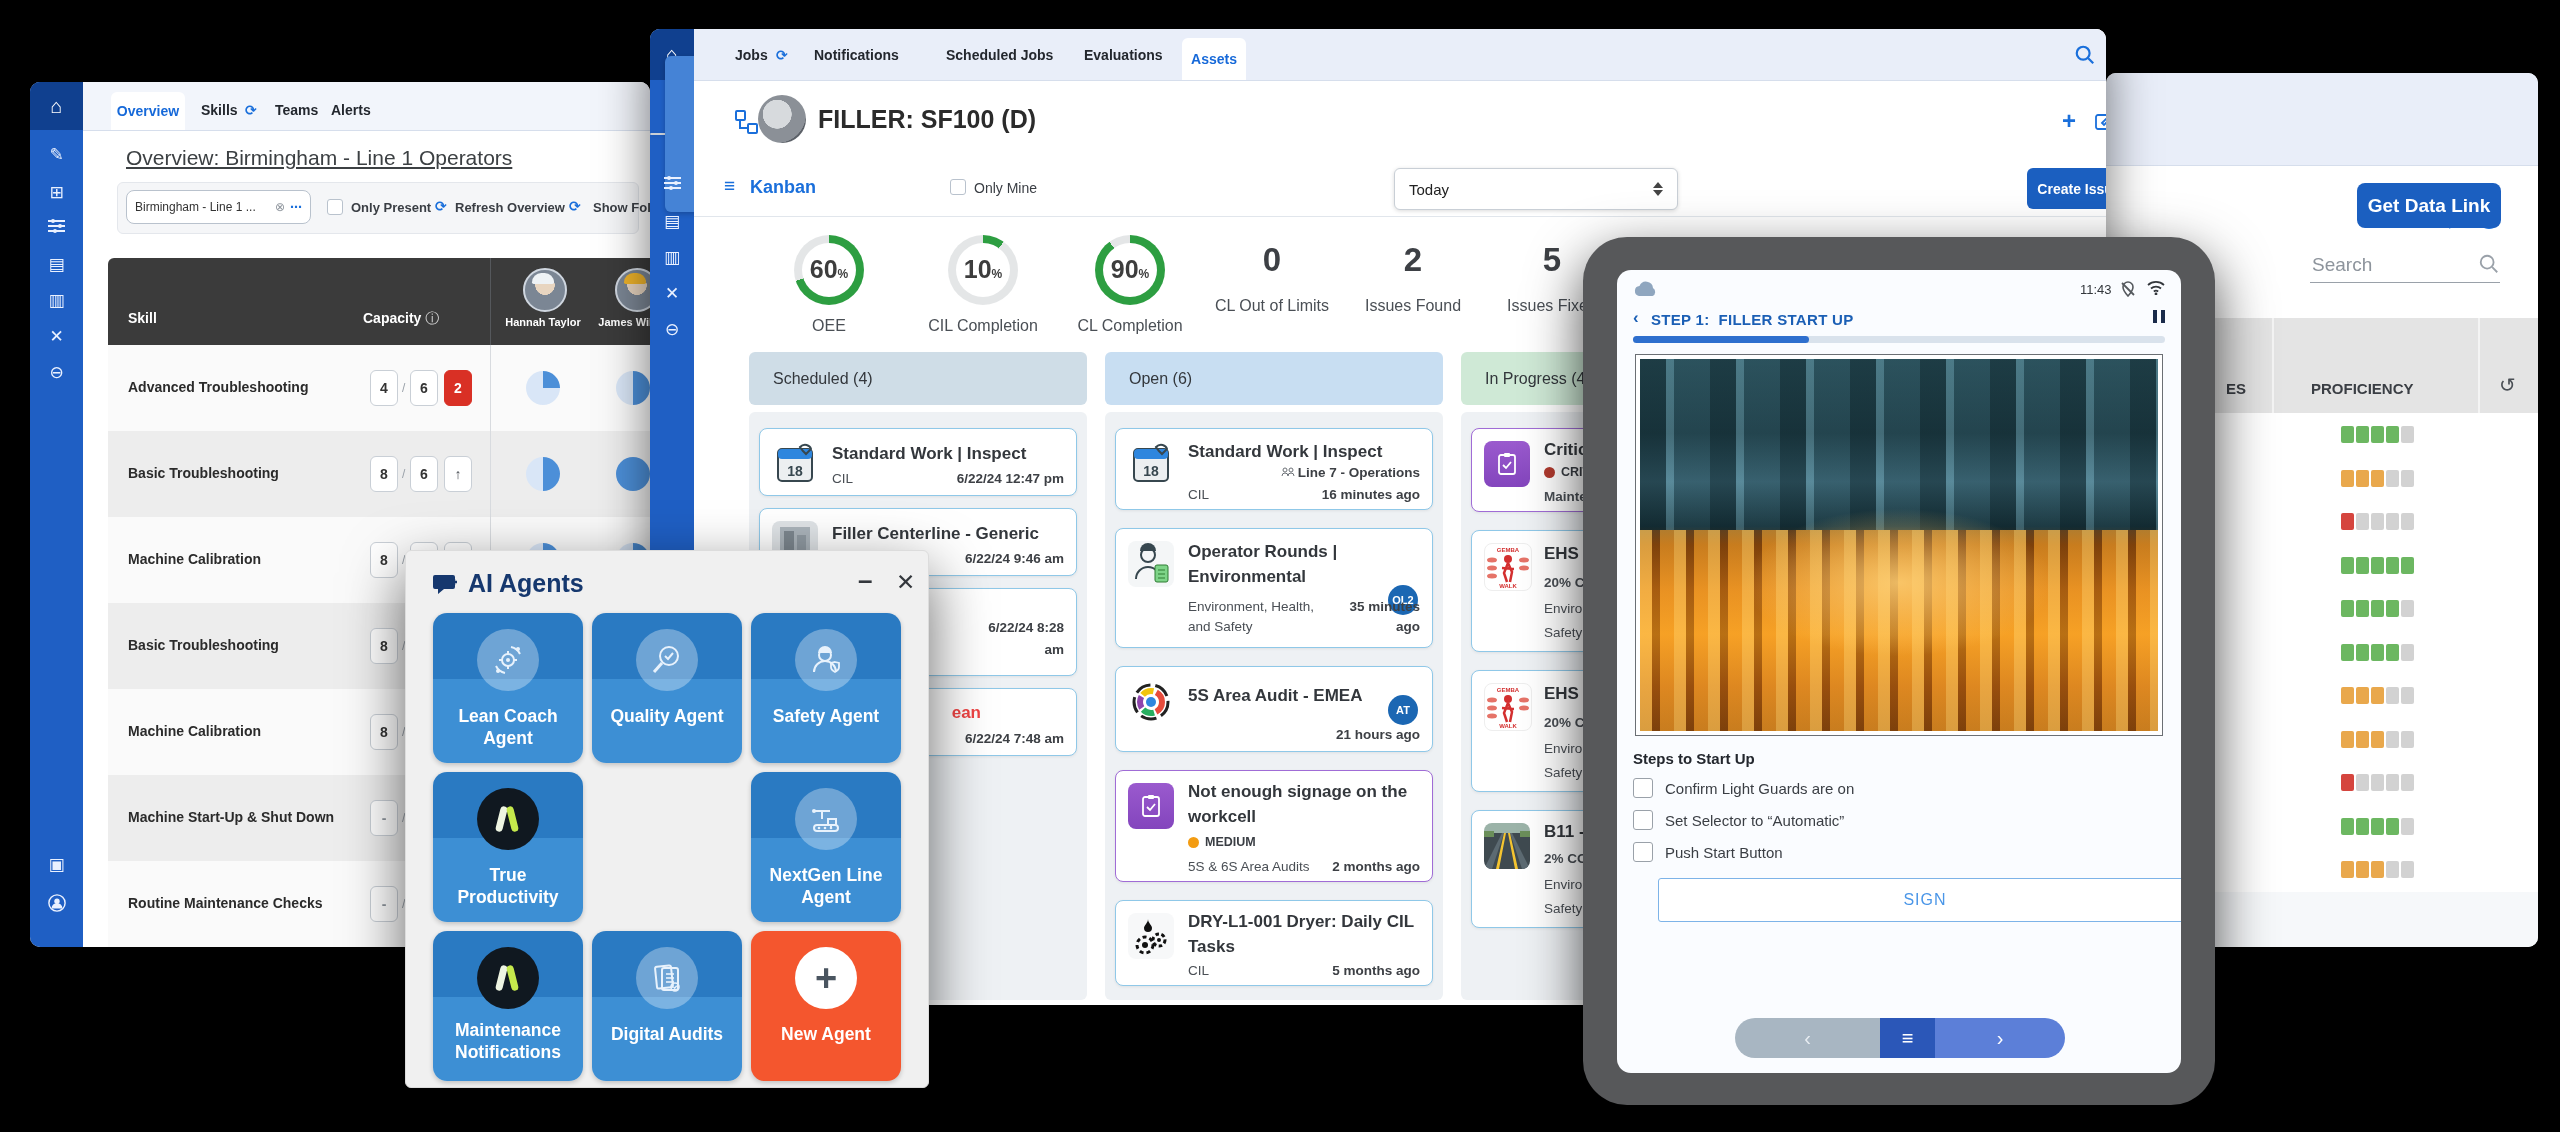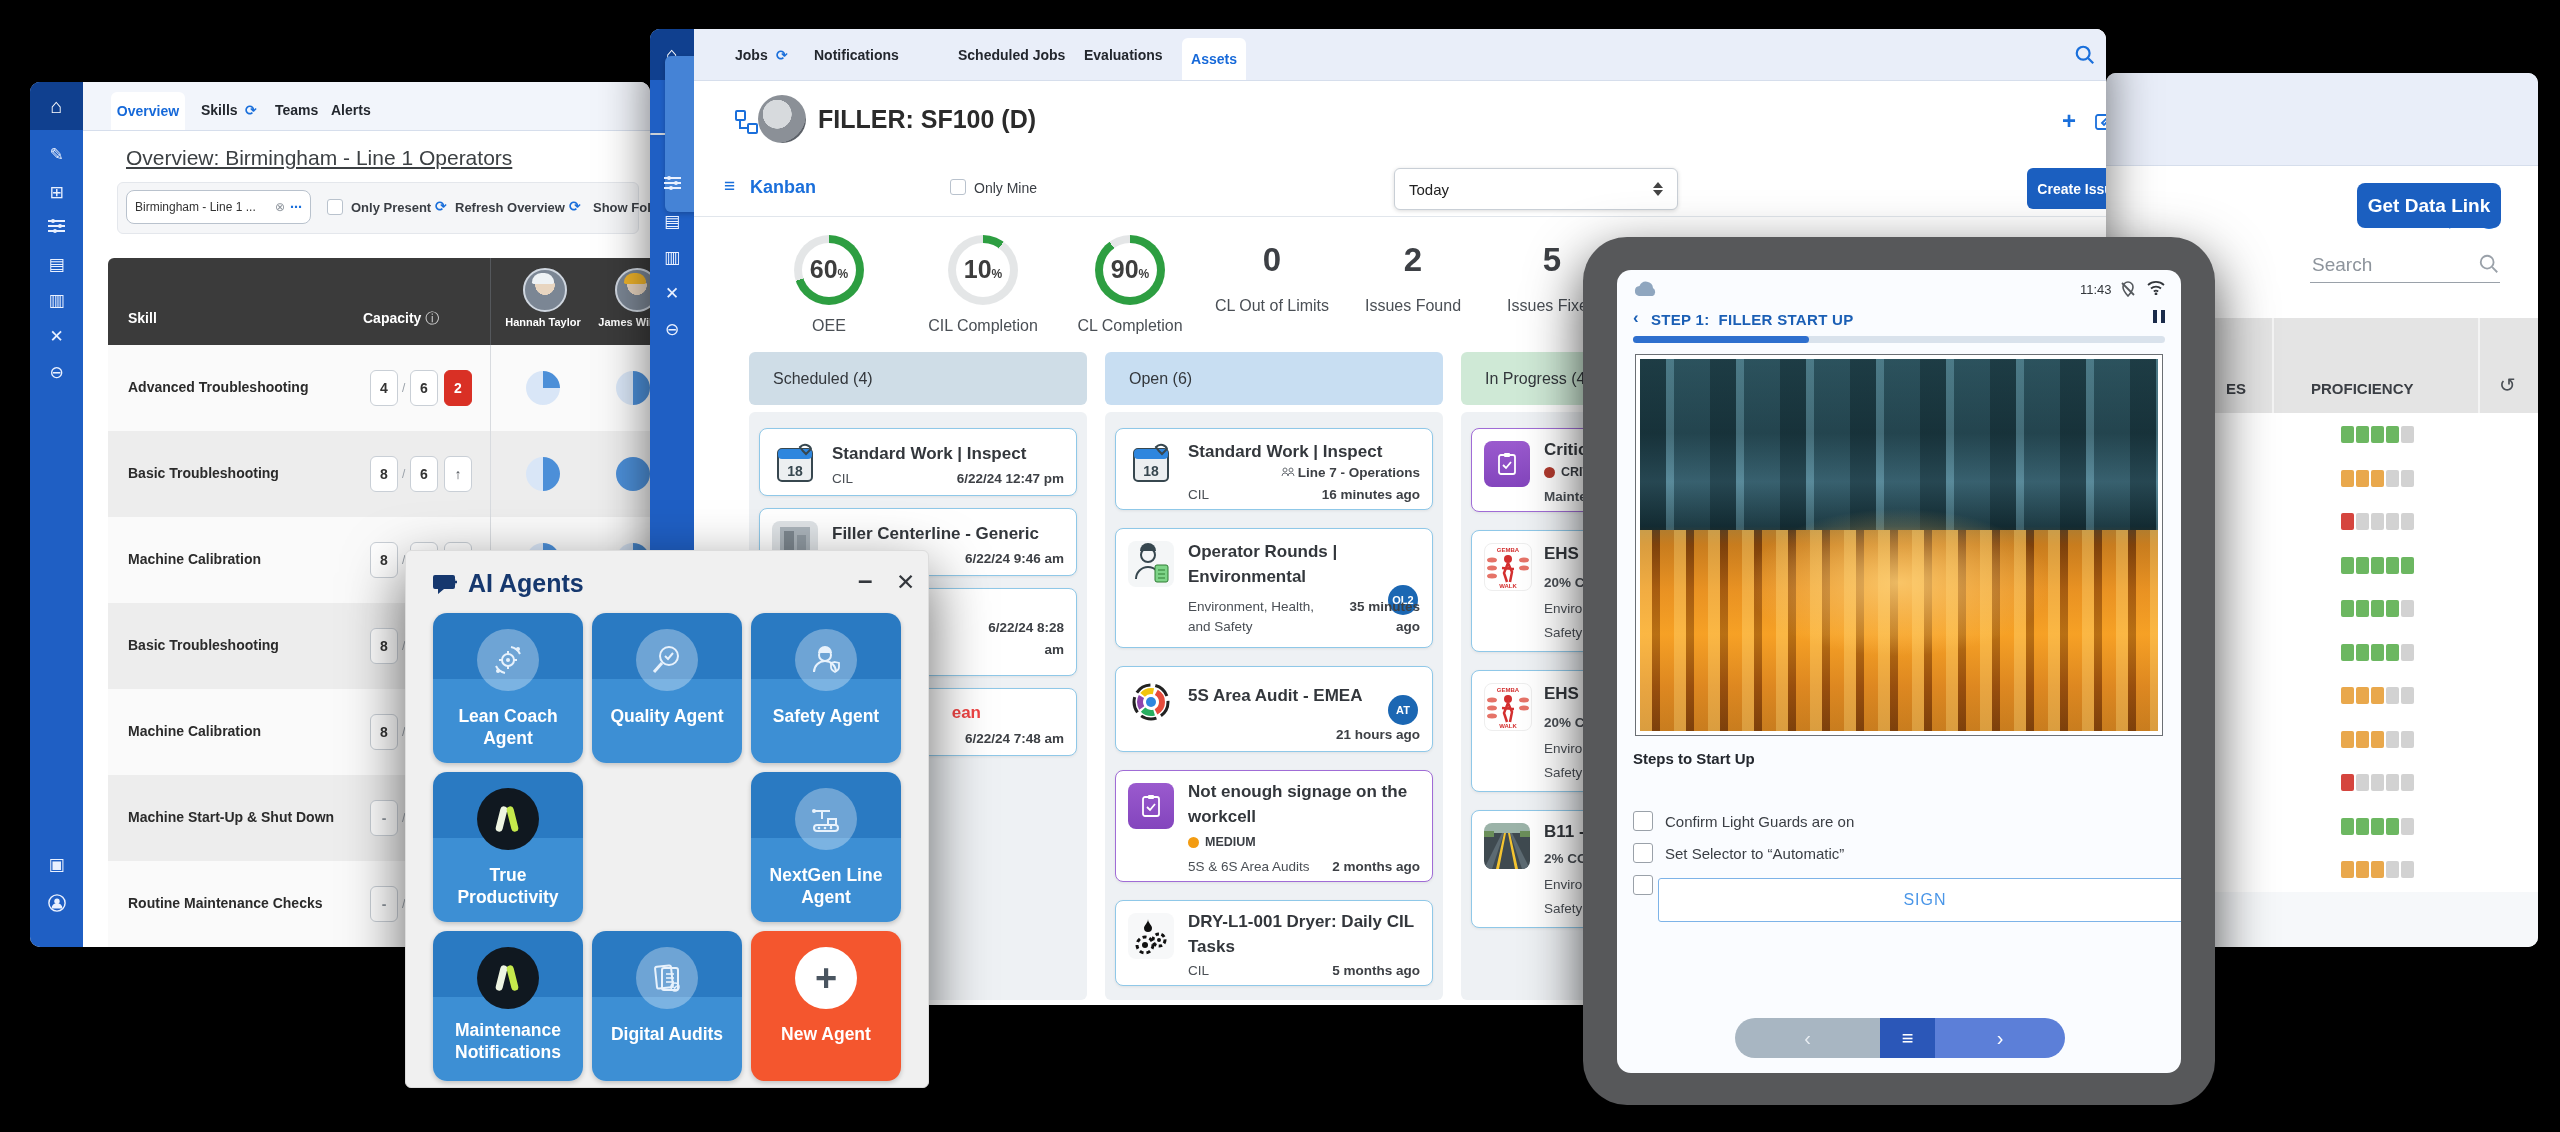--- a/index.html
+++ b/index.html
@@ -88,21 +88,21 @@
   #tablet{left:1583px;top:237px;width:632px;height:868px;background:#57585a;border-radius:44px;box-shadow:0 20px 55px rgba(0,0,0,.7);z-index:30;position:absolute;}
   #tscreen{position:absolute;left:34px;top:33px;width:564px;height:803px;background:#fafcff;border-radius:14px;overflow:hidden;}
   .t-step{font-size:15px;font-weight:bold;color:#1b5fb5;letter-spacing:.3px;}
   .t-progress{position:absolute;height:7px;background:#d9e2ec;border-radius:4px;}
   .t-fill{height:7px;background:#2e6fce;border-radius:4px;}
   .t-img{position:absolute;background:#fff;border:1px solid #6b6f74;padding:4px;box-sizing:border-box;}
   .photo{width:100%;height:100%;position:relative;overflow:hidden;background:linear-gradient(180deg,#35616d 0%,#274a54 20%,#49798a 33%,#1d3a42 45%,#6b3a0c 50%,#c87718 62%,#efa21f 74%,#a85a12 88%,#6b3a0c 100%);}
   .photo .machines{position:absolute;left:0;right:0;top:0;height:46%;background:repeating-linear-gradient(90deg,rgba(10,30,36,.55) 0 26px,rgba(120,170,185,.35) 26px 34px,rgba(30,60,70,.4) 34px 70px);}
   .photo .bottles{position:absolute;left:0;right:0;top:46%;bottom:0;background:repeating-linear-gradient(90deg,rgba(255,190,80,.75) 0 12px,rgba(140,70,10,.55) 12px 20px,rgba(250,160,40,.65) 20px 34px);}
   .photo .glow{position:absolute;left:20%;top:40%;width:60%;height:40%;background:radial-gradient(ellipse,rgba(255,210,120,.8),rgba(255,150,40,0) 70%);}
-  .t-check{position:absolute;display:flex;align-items:center;gap:12px;font-size:15px;color:#3a3e44;margin-top:33px;}
+  .t-check{position:absolute;display:flex;align-items:center;gap:12px;font-size:15px;color:#3a3e44;}
   .t-check .box{width:18px;height:18px;border:1.5px solid #9aa1a9;border-radius:3px;background:#fff;}
   .t-sign{position:absolute;border:1.5px solid #7db3e8;border-radius:3px;background:#fff;color:#4a96e8;font-size:16px;letter-spacing:1px;display:flex;align-items:center;justify-content:center;margin-left:25px;}
   .t-nav{position:absolute;height:40px;display:flex;overflow:hidden;border-radius:20px;}
   .t-nav div{display:flex;align-items:center;justify-content:center;color:#fff;font-size:20px;}
 
   
   #popup{left:405px;top:550px;width:522px;height:536px;background:#f0f0f0;border:1px solid #dcdcdc;border-radius:6px;box-shadow:0 22px 60px rgba(0,0,0,.6);z-index:40;position:absolute;}
   .pp-title{font-size:25px;font-weight:bold;color:#16386e;}
   .tile{position:absolute;width:150px;height:150px;border-radius:14px;background:linear-gradient(180deg,#2a7ac2 0 44%,#3d8fd4 44% 100%);box-shadow:0 2px 5px rgba(0,0,0,.2);}
   .tile.orange{background:#f4562e;}
@@ -393,21 +393,21 @@
     <div class="side-ic" style="left:0;top:182px;width:44px;">▤</div>
     <div class="side-ic" style="left:0;top:218px;width:44px;">▥</div>
     <div class="side-ic" style="left:0;top:254px;width:44px;">✕</div>
     <div class="side-ic" style="left:0;top:290px;width:44px;">⊖</div>
 
     <div class="content">
       <div class="tabbar b-tabbar" style="height:51px;"></div>
       <div class="tab" style="left:41px;top:18px;">Jobs</div>
       <div class="tab refresh" style="left:82px;top:18px;">⟳</div>
       <div class="tab" style="left:120px;top:18px;">Notifications</div>
-      <div class="tab" style="left:264px;top:18px;">Scheduled Jobs</div>
+      <div class="tab" style="left:252px;top:18px;">Scheduled Jobs</div>
       <div class="tab" style="left:390px;top:18px;">Evaluations</div>
       <div class="tab active" style="left:488px;top:9px;width:64px;height:42px;line-height:42px;">Assets</div>
       <svg class="abs" style="left:1380px;top:15px;" width="22" height="22" viewBox="0 0 24 24">
           <circle cx="10" cy="10" r="7" fill="none" stroke="#1a6fdb" stroke-width="2.4"></circle>
           <line x1="15.5" y1="15.5" x2="21" y2="21" stroke="#1a6fdb" stroke-width="2.4"></line>
         </svg>
 
       <svg class="abs" style="left:40px;top:80px;" width="26" height="26" viewBox="0 0 26 26">
           <g fill="none" stroke="#1a6fdb" stroke-width="2">
             <rect x="2" y="2" width="9" height="9" rx="1"></rect>

